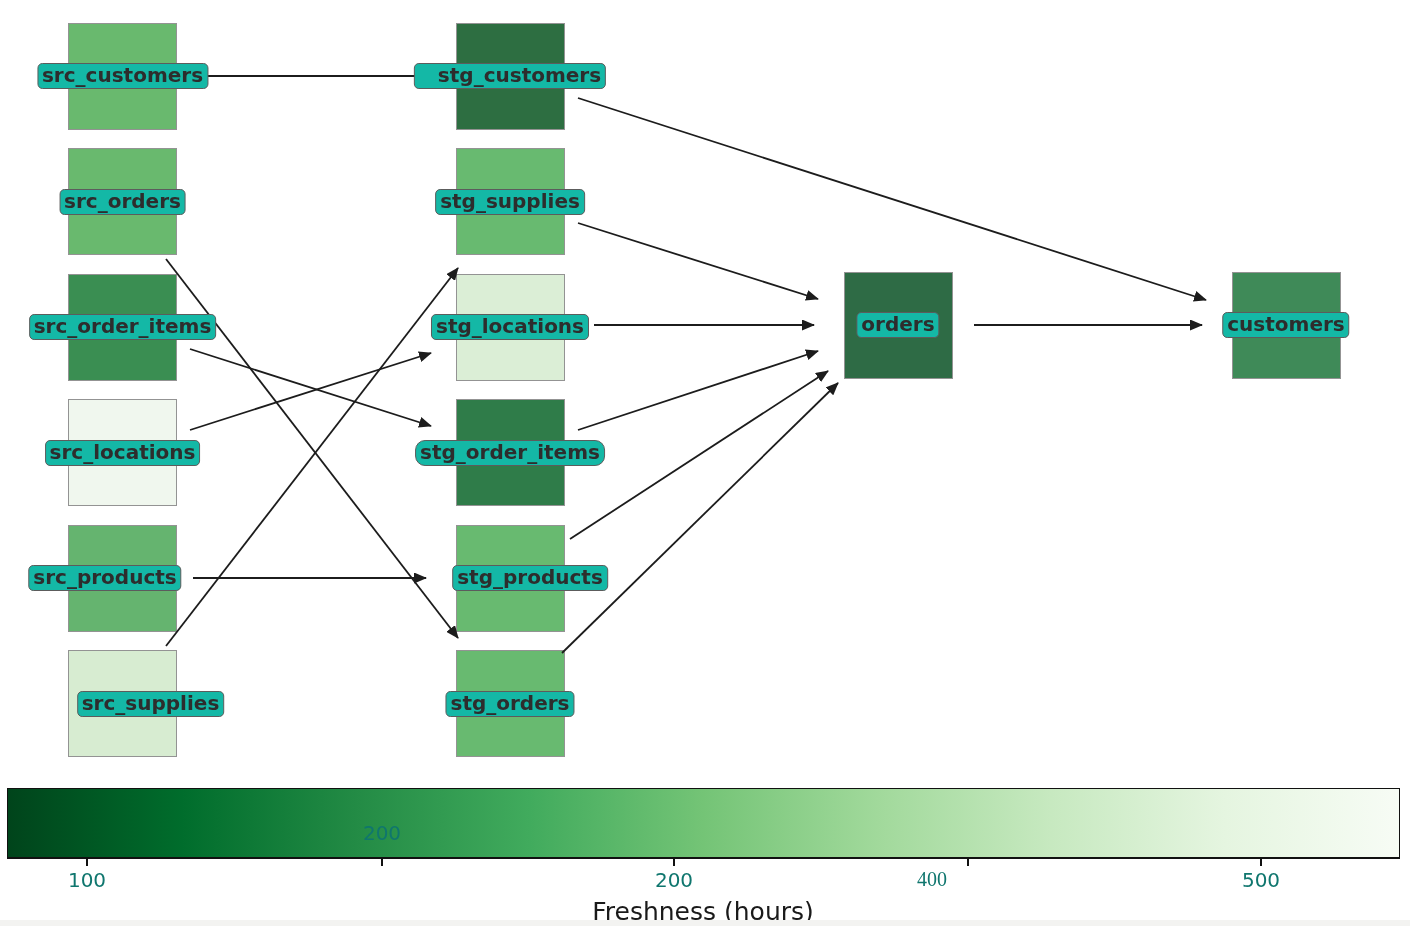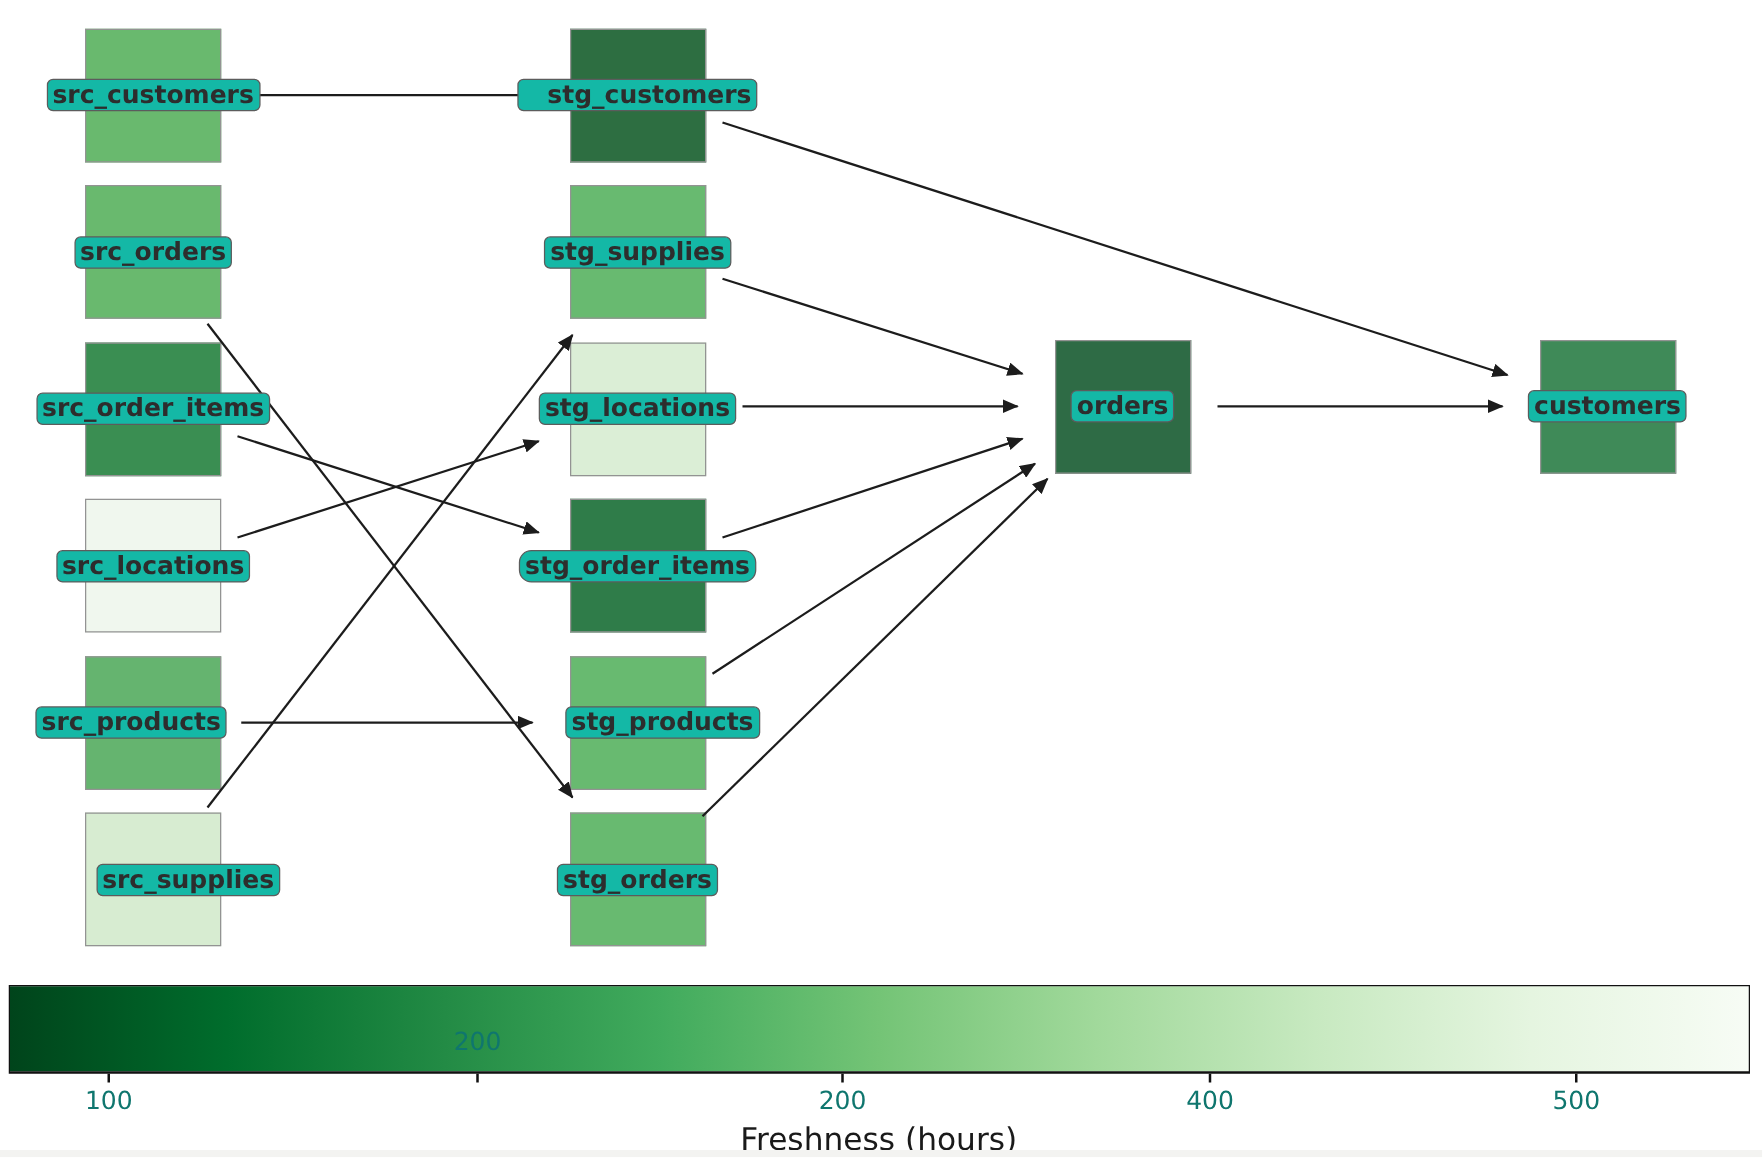--- a/index.html
+++ b/index.html
@@ -126,20 +126,20 @@
 
   <div id="colorbar" style="left: 7px; top: 788px; width: 1393px; height: 71px; background: linear-gradient(to right, rgb(0, 68, 27), rgb(0, 109, 44), rgb(35, 139, 69), rgb(65, 171, 93), rgb(116, 196, 118), rgb(161, 217, 155), rgb(199, 233, 192), rgb(229, 245, 224), rgb(247, 252, 245));"></div>
   <div id="cbar-ticks">
       <div class="cbar-tick" style="left: 87px; top: 859px;"></div>
       <div class="cbar-tick-label" style="left: 87px; top: 868px;">100</div>
       <div class="cbar-tick" style="left: 382px; top: 859px;"></div>
       <div class="cbar-tick-label" style="left: 382px; top: 821px;">200</div>
       <div class="cbar-tick" style="left: 674px; top: 859px;"></div>
       <div class="cbar-tick-label" style="left: 674px; top: 868px;">200</div>
       <div class="cbar-tick" style="left: 968px; top: 859px;"></div>
-      <div class="cbar-tick-label" style="left: 968px; top: 868px;">400</div>
+      <div class="cbar-tick-label" style="left: 932px; top: 868px; font-family: Liberation Serif, serif;">400</div>
       <div class="cbar-tick" style="left: 1261px; top: 859px;"></div>
       <div class="cbar-tick-label" style="left: 1261px; top: 868px;">500</div>
     </div>
   <div id="cbar-axis-label" style="left: 703px; top: 897px;">Freshness (hours)</div>
 
   <div id="bottom-strip"></div>
 </div>
 
 </body></html>

